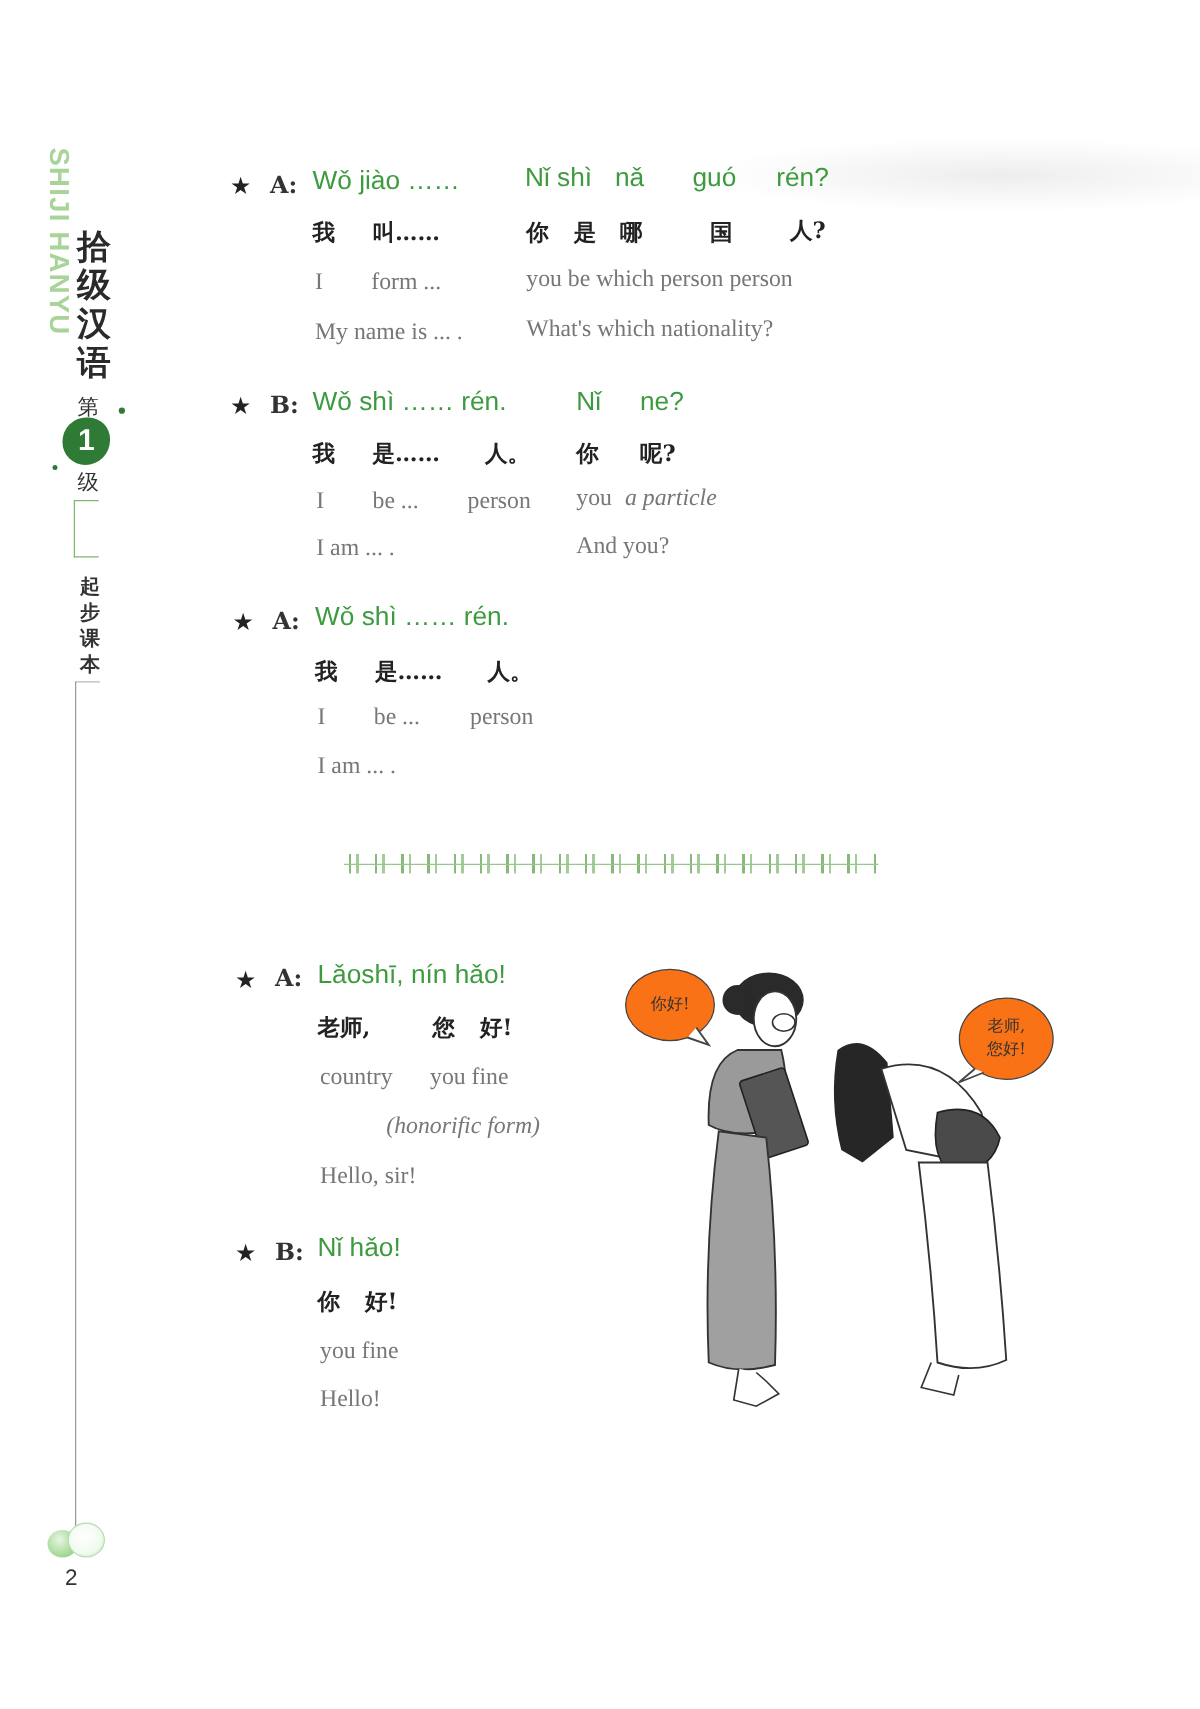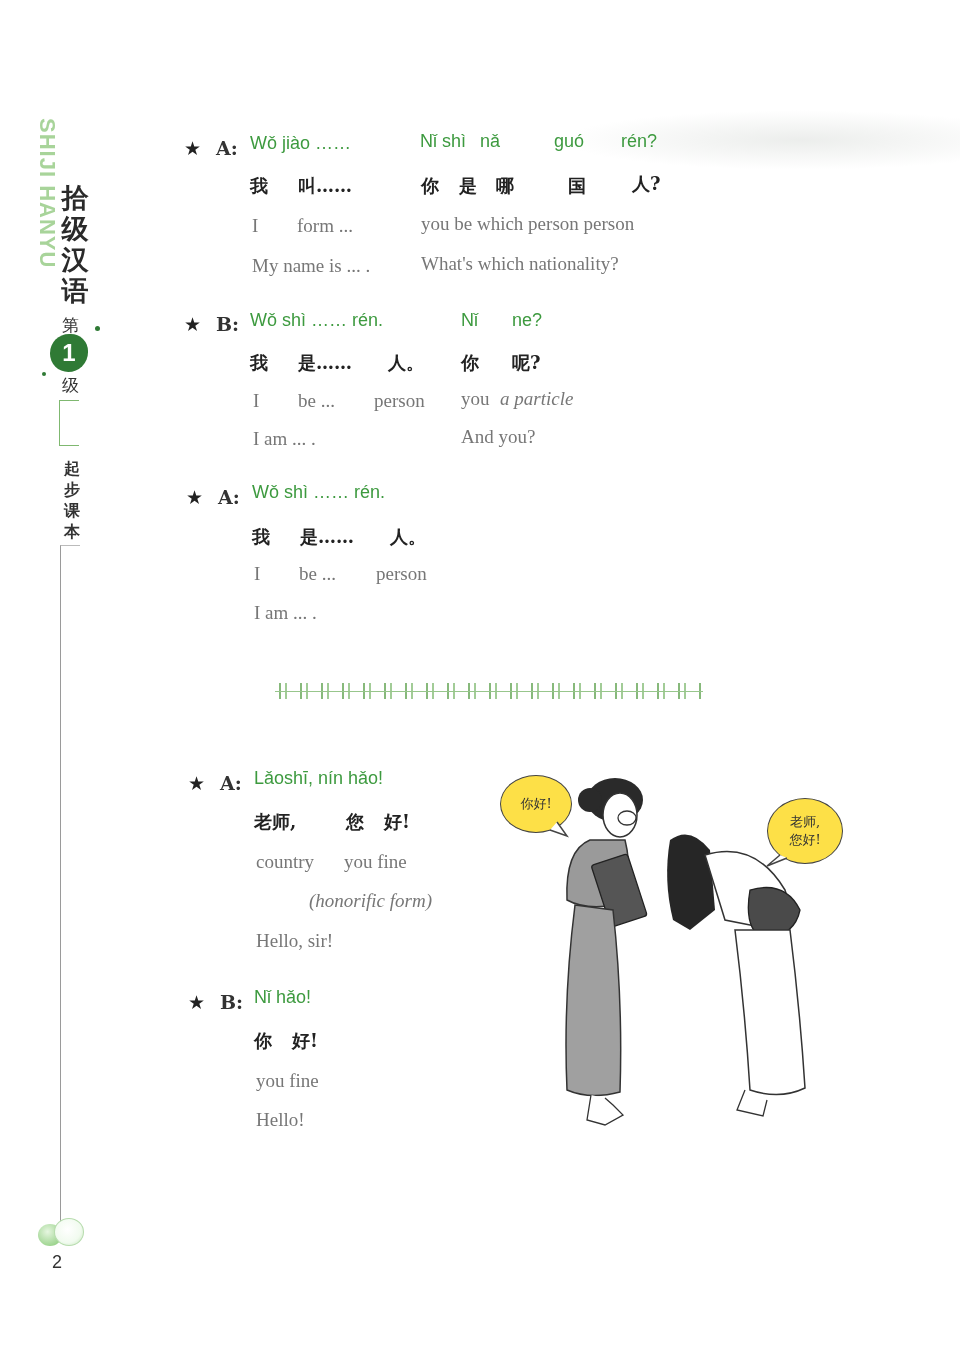--- a/index.html
+++ b/index.html
@@ -57,41 +57,41 @@
   .page-bubble .b1 { position: absolute; left: 0; top: 6px; width: 24px; height: 22px; border-radius: 50%;
     background: radial-gradient(circle at 40% 35%, #e6f6e0, #9fd591 70%, #7cc06c); }
   .page-bubble .b2 { position: absolute; left: 16px; top: 0; width: 30px; height: 28px; border-radius: 50%;
     background: radial-gradient(circle at 45% 40%, #ffffff, #f1fbef 60%, #bfe3b5); border: 1px solid #b7dcae; }
   .page-number {
     position: absolute; left: 52px; top: 1252px;
     font-family: "Liberation Sans", sans-serif; font-size: 18px; color: #333;
   }
   .star { position: absolute; font-size: 19px; color: #222; }
   .speaker { position: absolute; font-size: 19px; color: #333; font-weight: bold; font-family: "DejaVu Serif", serif; }
-  .py { font-family: "Liberation Sans", sans-serif; font-size: 18px; color: #3d9a3f; position: absolute; }
+  .py { font-family: "Liberation Sans", sans-serif; font-size: 21px; color: #3d9a3f; position: absolute; }
   .cn { font-family: "DejaVu Serif", serif; font-size: 18px; color: #222; font-weight: bold; position: absolute; }
   .en { font-family: "Liberation Serif", serif; font-size: 19px; color: #777; position: absolute; }
   .it { font-style: italic; }
 
   .divider {
     position: absolute; left: 275px; top: 683px; width: 428px; height: 16px;
     background:
       repeating-linear-gradient(90deg, transparent 0 4px, #6aa85b 4px 6px, transparent 6px 10px, #8cc07e 10px 12px, transparent 12px 21px);
     -webkit-mask: linear-gradient(#000,#000);
     opacity: 0.8;
     border-top: 0;
   }
   .divider::after {
     content: ""; position: absolute; left: 0; right: 0; top: 8px; height: 1px; background: #7fb870;
   }
 
   
   .illus { position: absolute; left: 495px; top: 770px; width: 360px; height: 370px; }
   .bubble {
-    position: absolute; background: #fde047; border: 1.5px solid #444; border-radius: 50%;
+    position: absolute; background: #f97316; border: 1.5px solid #444; border-radius: 50%;
     font-family: "DejaVu Serif", serif; font-size: 13px; color: #333; text-align: center;
     display: flex; align-items: center; justify-content: center; line-height: 18px;
   }
   .bubble-left { left: 5px; top: 5px; width: 72px; height: 58px; }
   .bubble-right { left: 272px; top: 28px; width: 76px; height: 66px; }
 </style>
 </head>
 <body>
 
 <div class="top-texture"></div>
@@ -118,21 +118,21 @@
   <div class="b1"></div>
     <div class="b2"></div>
 </div>
 <div class="page-number">2</div>
 
 <div>
   <span class="star" style="left:184px;top:137px;">★</span>
   <span class="speaker" style="left:216px;top:137px;">A:</span>
   <span class="py" style="left:250px;top:133px;">Wǒ jiào ……</span>
   <span class="py" style="left:420px;top:131px;">Nǐ shì</span>
-  <span class="py" style="left:480px;top:131px;">nǎ</span>
+  <span class="py" style="left:492px;top:131px;">nǎ</span>
   <span class="py" style="left:554px;top:131px;">guó</span>
   <span class="py" style="left:621px;top:131px;">rén?</span>
 
   <span class="cn" style="left:250px;top:174px;">我</span>
   <span class="cn" style="left:298px;top:174px;">叫……</span>
   <span class="cn" style="left:421px;top:174px;">你</span>
   <span class="cn" style="left:459px;top:174px;">是</span>
   <span class="cn" style="left:496px;top:174px;">哪</span>
   <span class="cn" style="left:568px;top:174px;">国</span>
   <span class="cn" style="left:632px;top:172px;">人?</span>

